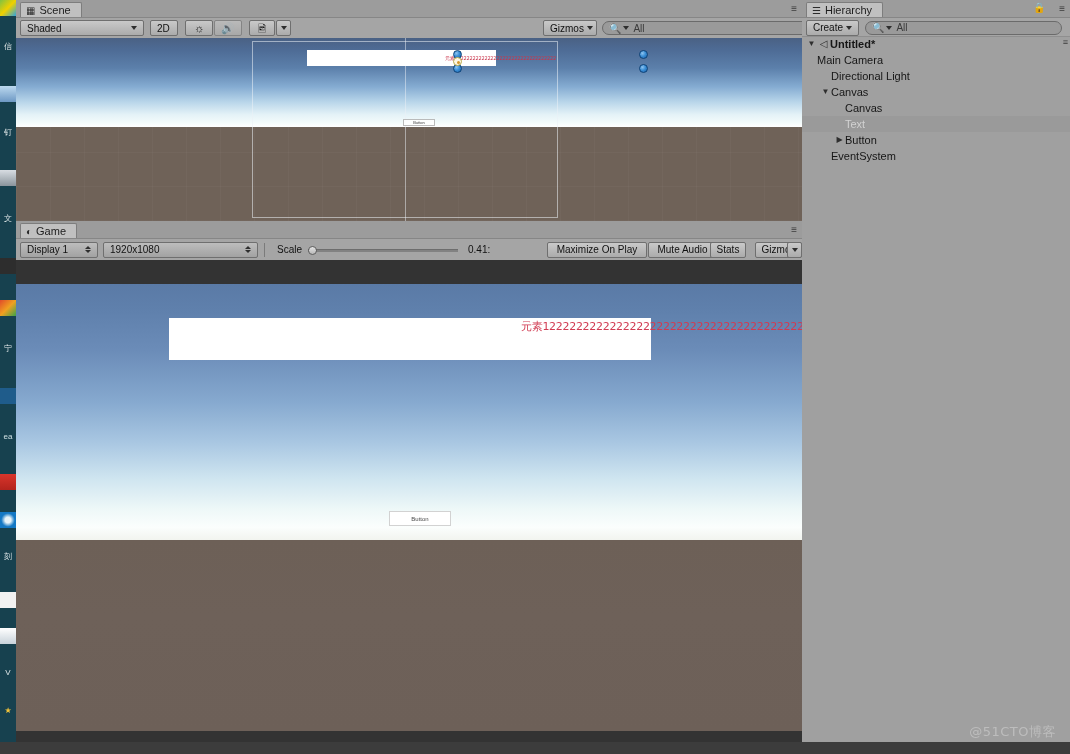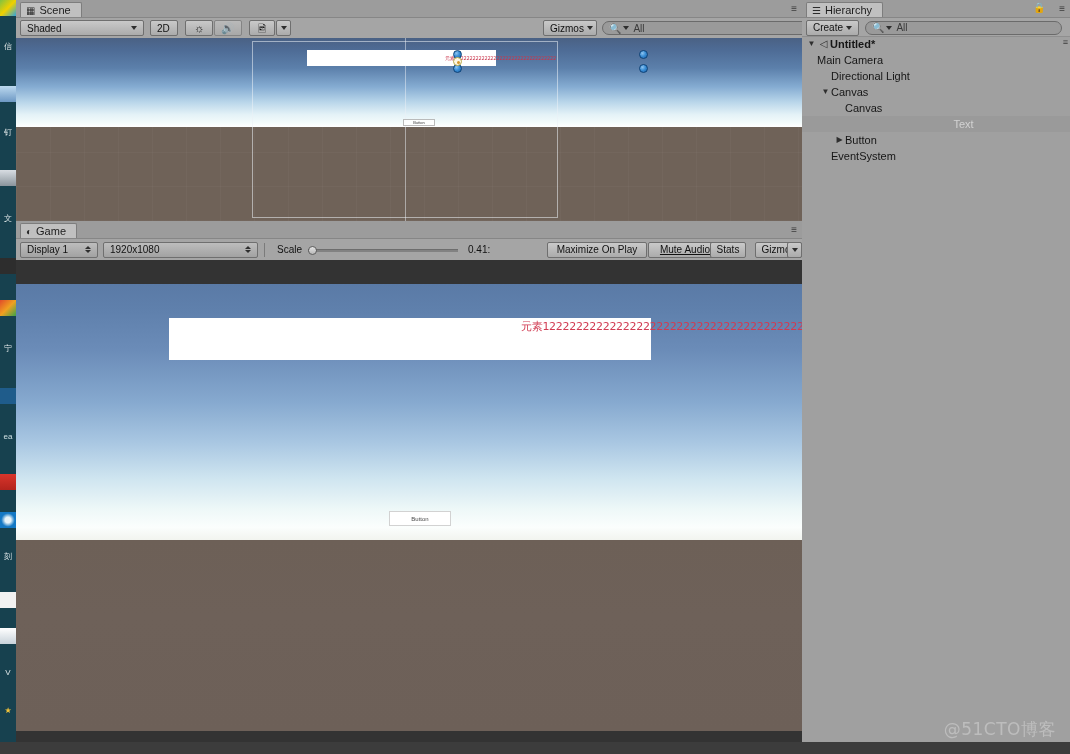--- a/index.html
+++ b/index.html
@@ -120,21 +120,21 @@
   .hrow.sel{background:#9a9a9a;color:#d2d2d2;}
   .hrow .foldout{
     width:11px;text-align:center;font-size:8px;color:#2e2e2e;flex:0 0 11px;line-height:1;
   }
   .hrow .hico{width:13px;flex:0 0 13px;font-size:10px;color:#2c2c2c;text-align:center;line-height:1;}
   .hrow.root{font-weight:bold;}
   .hline{position:absolute;left:0;right:0;height:1px;background:#8f8f8f;}
 
   
   .watermark{
-    position:absolute;right:14px;bottom:13px;font-size:17px;color:#bdbdbd;
+    position:absolute;right:14px;bottom:13px;font-size:13px;color:#bdbdbd;
     font-family:"DejaVu Sans",sans-serif;letter-spacing:.5px;
   }
   .bottombar{position:absolute;left:0;bottom:0;width:1070px;height:12px;background:#3c3c3c;}
 </style>
 </head>
 <body>
 
 <div id="root">
 
   <div class="dock">
@@ -253,21 +253,21 @@
         <div style="margin-left:12px;font-size:10px;color:#111;">Scale</div>
         <div style="position:relative;margin-left:6px;width:150px;height:12px;">
           <div style="position:absolute;left:0;top:5px;width:150px;height:2px;background:#828282;border-top:1px solid #6d6d6d;"></div>
           <div style="position:absolute;left:0;top:2px;width:9px;height:9px;border-radius:50%;background:linear-gradient(#e4e4e4,#b8b8b8);border:1px solid #5f5f5f;box-sizing:border-box;"></div>
         </div>
         <div style="margin-left:10px;font-size:10px;color:#111;">0.41:</div>
 
         <div class="tbbtn" style="position:absolute;left:531px;width:100px;justify-content:center;">
           <span>Maximize On Play</span>
         </div>
-        <div class="tbbtn" style="position:absolute;left:632px;width:69px;justify-content:flex-end;text-decoration:underline;">
+        <div class="tbbtn" style="position:absolute;left:632px;width:69px;justify-content:center;">
           <span>Mute Audio</span>
         </div>
         <div class="tbbtn" style="position:absolute;left:694px;width:36px;justify-content:center;">
           <span>Stats</span>
         </div>
         <div class="tbbtn" style="position:absolute;left:739px;width:47px;justify-content:center;">
           <span>Gizmos</span>
         </div>
         <div class="tbbtn" style="position:absolute;left:771px;width:15px;justify-content:center;">
           <span class="caret"></span>
@@ -330,21 +330,21 @@
               <span>Directional Light</span>
             </div>
             <div class="hrow" style="padding-left: 18px;">
               <span class="foldout">▼</span>
               <span>Canvas</span>
             </div>
             <div class="hrow" style="padding-left: 32px;">
               <span class="foldout"></span>
               <span>Canvas</span>
             </div>
-            <div class="hrow sel" style="padding-left: 44px; justify-content: center;">
+            <div class="hrow sel" style="padding-left: 32px;">
               <span class="foldout"></span>
               <span>Text</span>
             </div>
             <div class="hrow" style="padding-left: 32px;">
               <span class="foldout">▶</span>
               <span>Button</span>
             </div>
             <div class="hrow" style="padding-left: 18px;">
               <span class="foldout"></span>
               <span>EventSystem</span>

